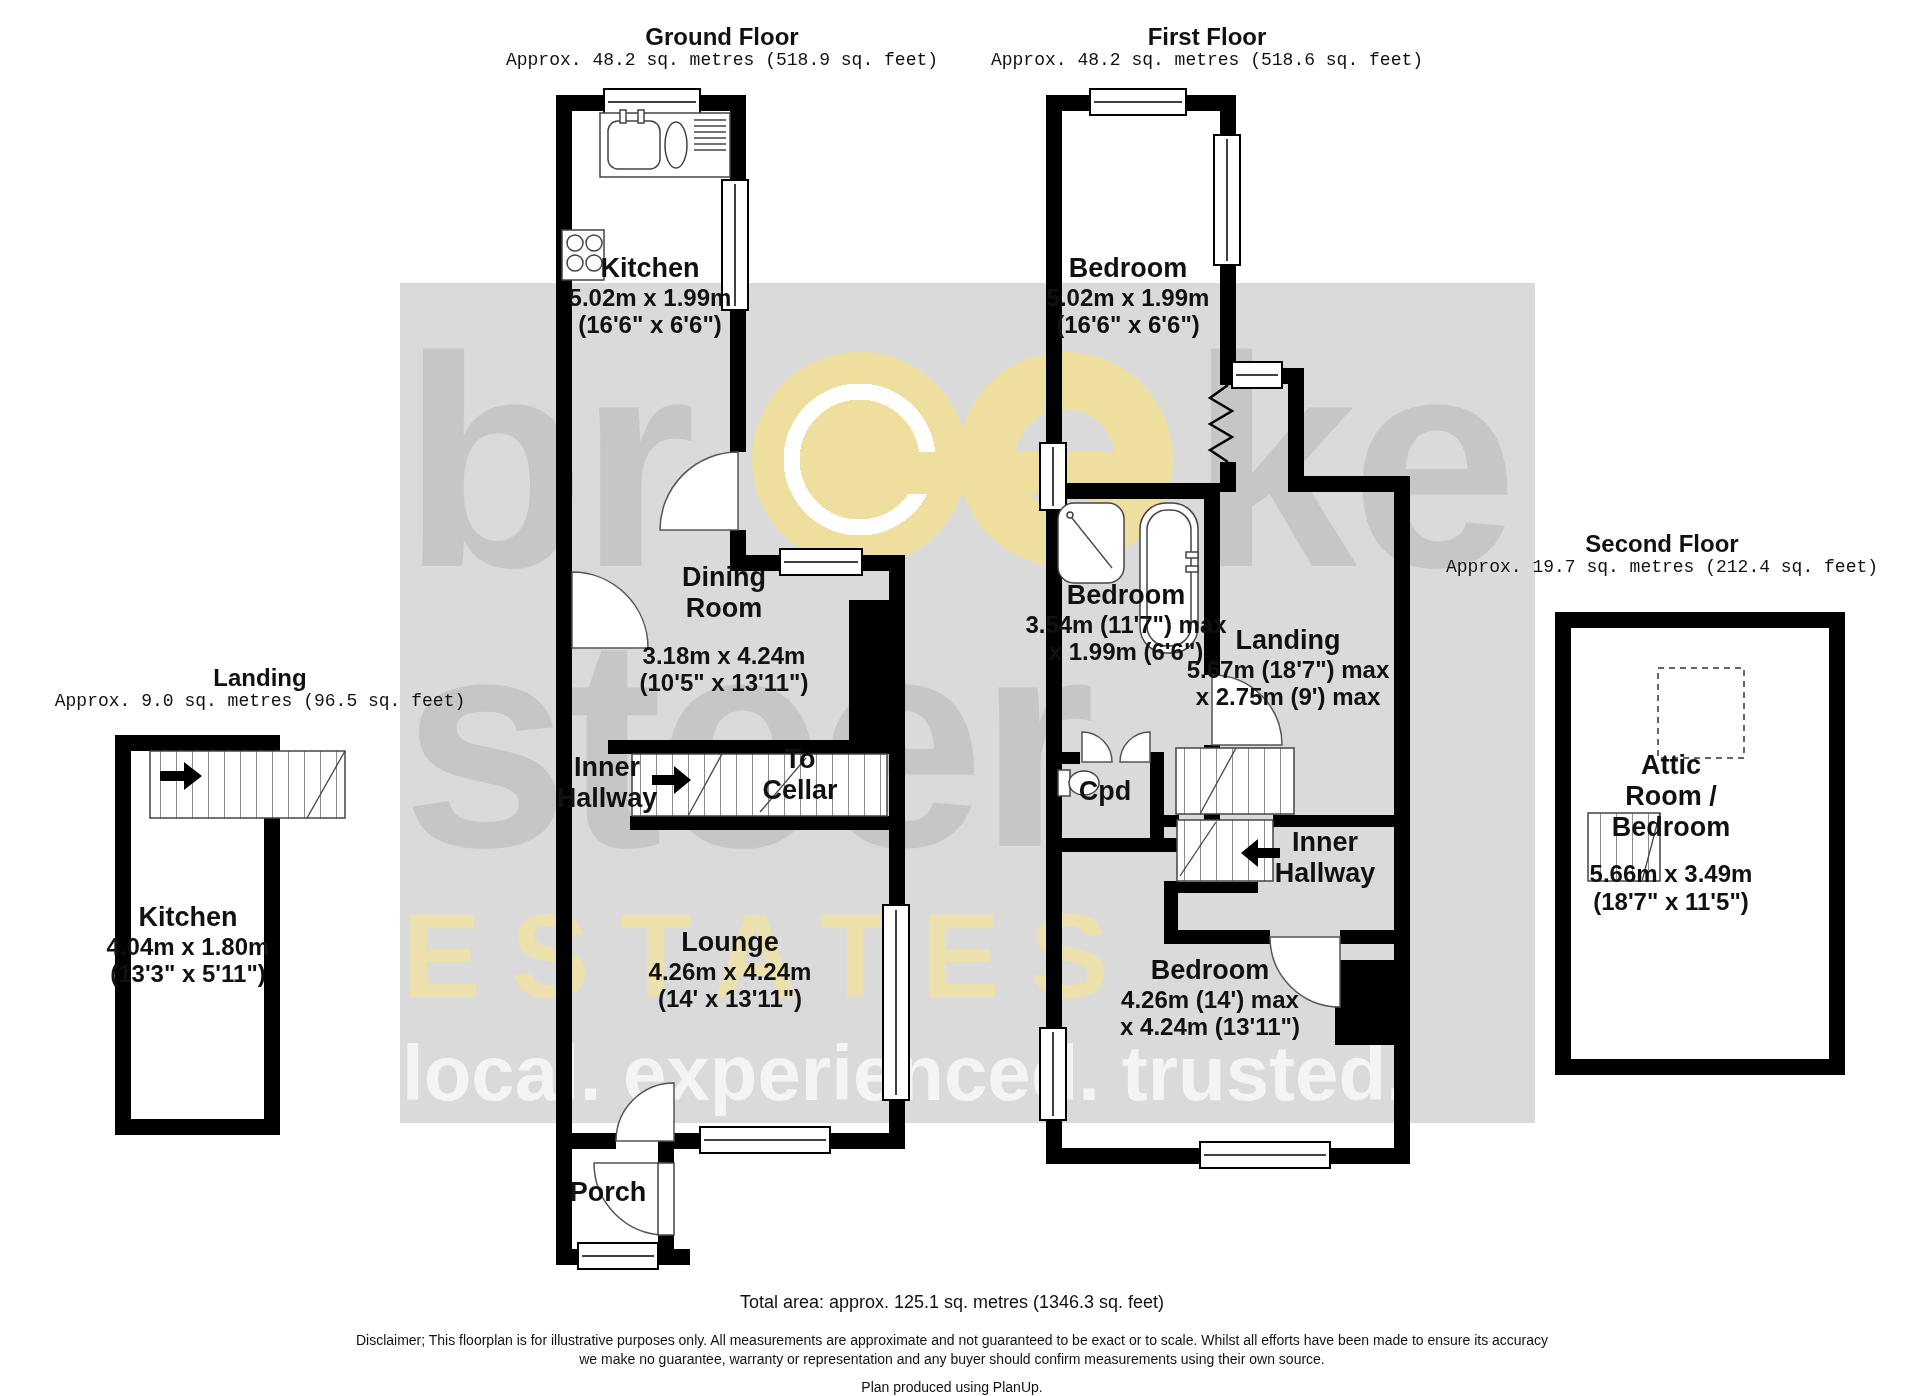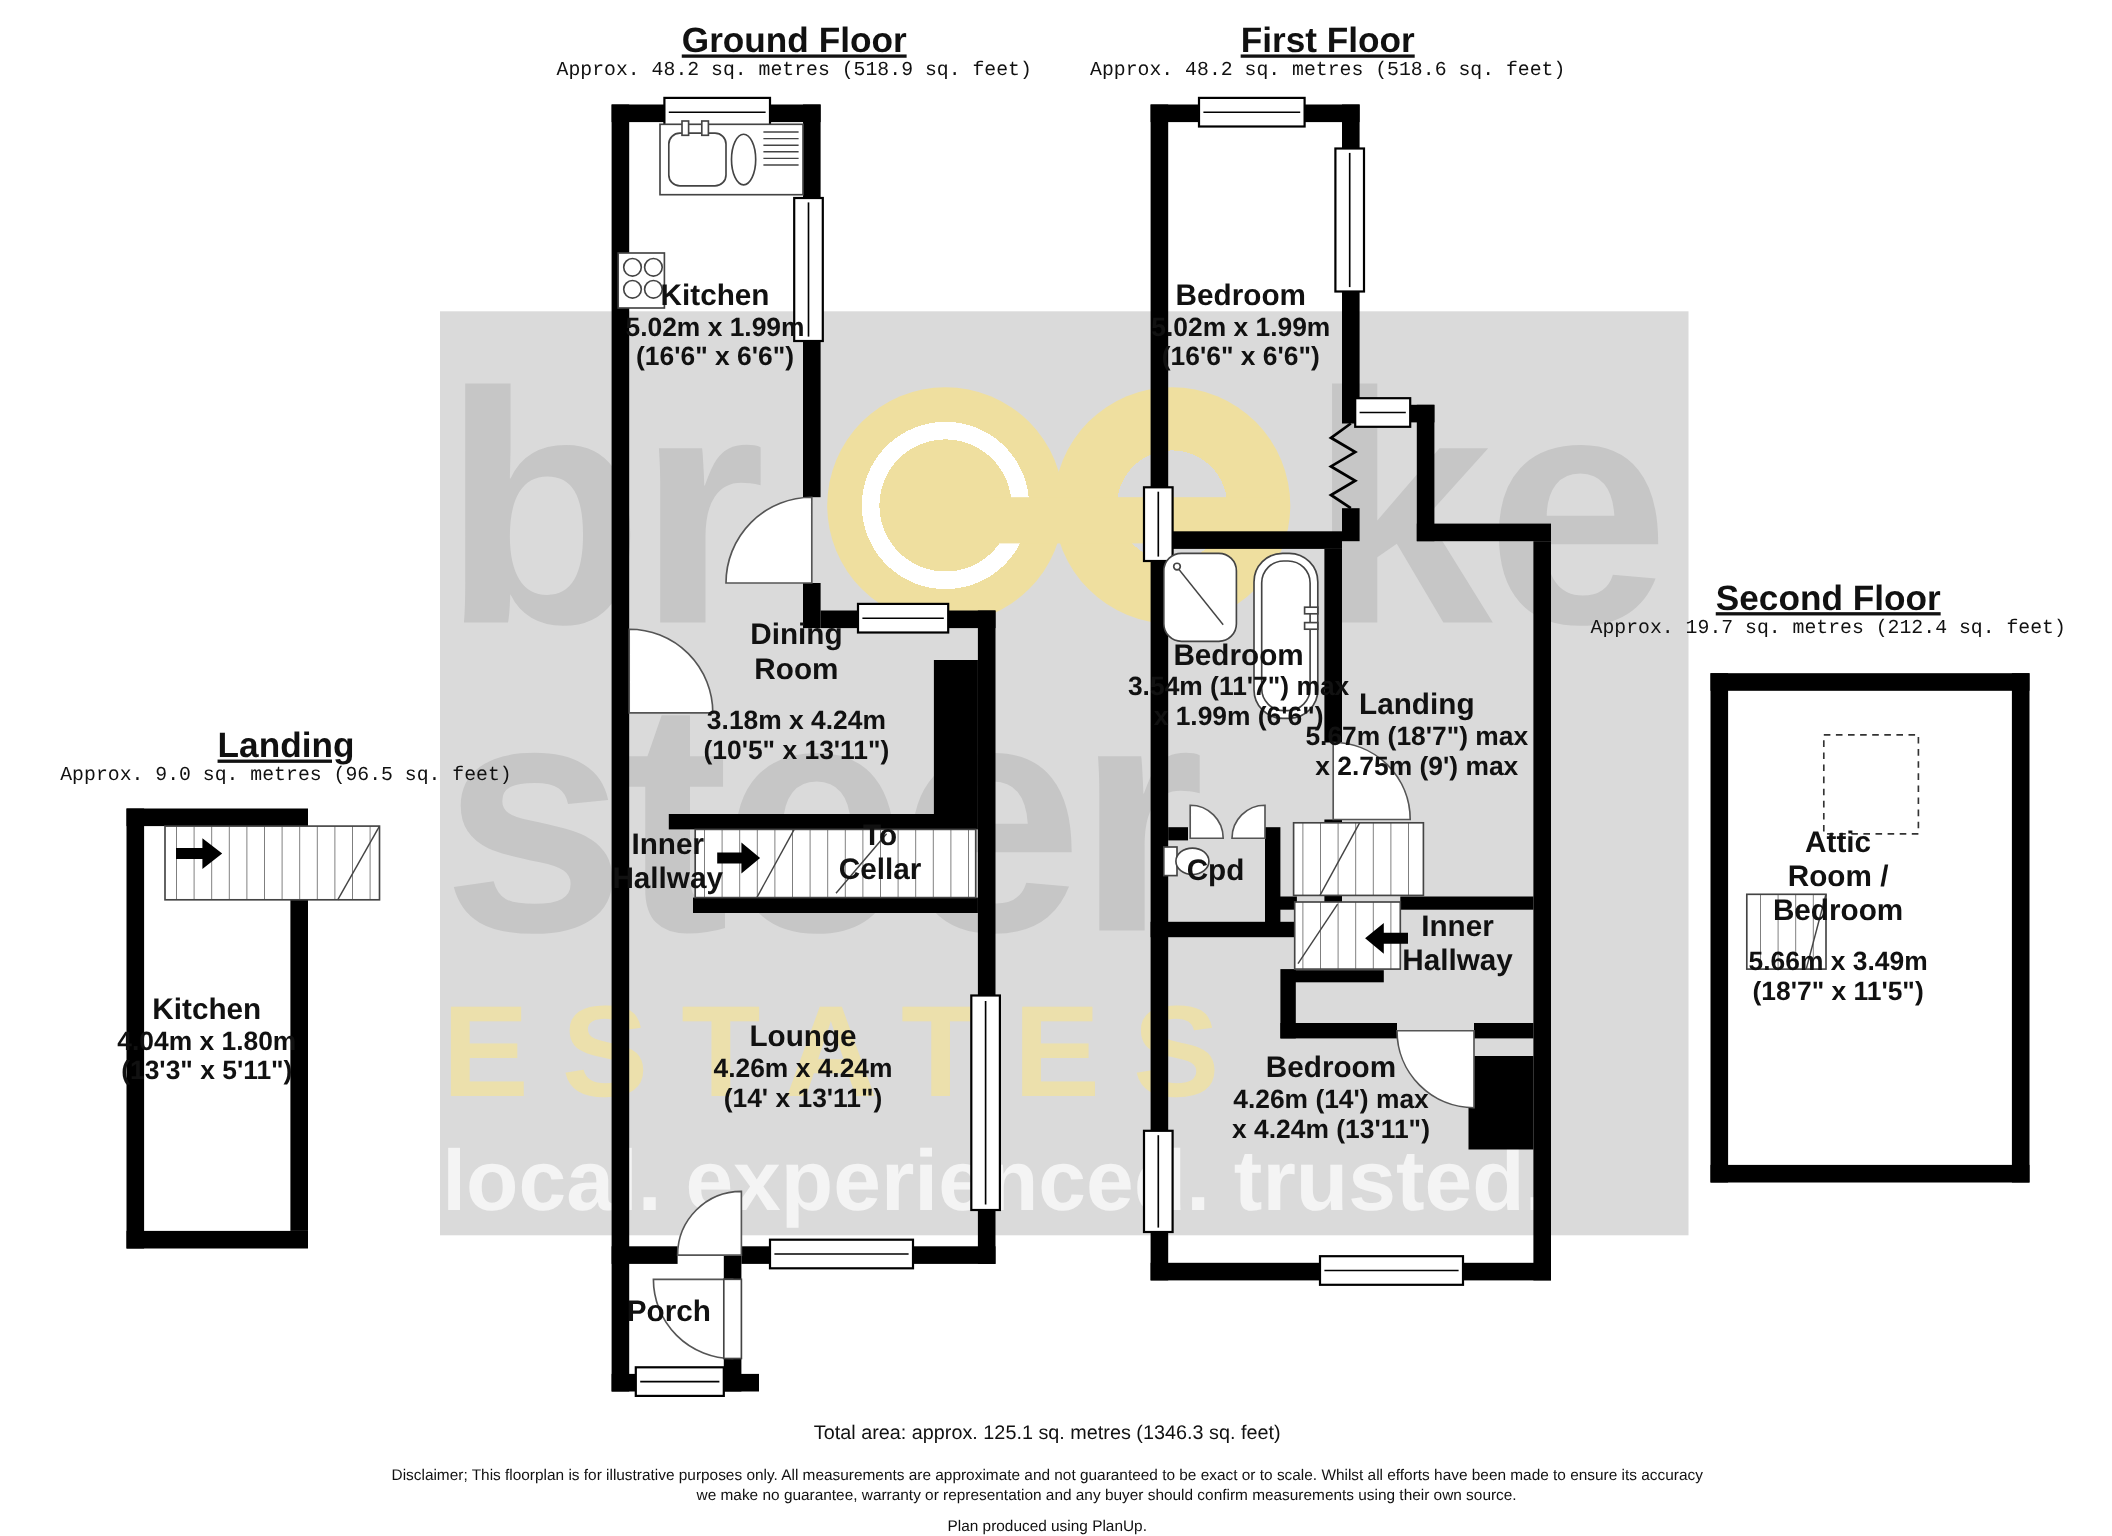--- a/index.html
+++ b/index.html
@@ -22,21 +22,21 @@
   .win-l{stroke:#000;stroke-width:1.5;}
   .door{fill:#fff;stroke:#555;stroke-width:1.5;}
   .stair{fill:url(#tread);stroke:#444;stroke-width:1.5;}
   .fix{fill:#fff;stroke:#444;stroke-width:1.5;}
   .thin{stroke:#444;stroke-width:1.3;fill:none;}
   .arrow{fill:#000;}
   .dash{fill:none;stroke:#333;stroke-width:1.5;stroke-dasharray:6 5;}
   .zig{fill:none;stroke:#000;stroke-width:2.5;}
   
   .lbl{position:absolute;transform:translate(-50%,-50%);text-align:center;z-index:3;line-height:1.14;white-space:nowrap;}
-  .floor-title{font-weight:bold;font-size:32px;text-decoration:underline;}
+  .floor-title{font-weight:bold;font-size:24px;}
   .floor-sub{font-size:18px;font-family:Liberation Mono, monospace;}
   .room-name{font-weight:bold;font-size:27px;}
   .room-dims{font-size:24px;font-weight:bold;}
   .wrap{white-space:normal;margin:18px auto;}
   .total{font-size:18px;}
   .small{font-size:14px;}
 </style>
 </head>
 <body>
 
@@ -324,16 +324,16 @@
   </div>
 
   <div class="lbl" style="left:1671px;top:824px">
     <div class="room-name wrap" style="width:125px">Attic Room / Bedroom</div>
     <div class="room-dims">5.66m x 3.49m</div>
     <div class="room-dims">(18'7" x 11'5")</div>
   </div>
 
   <div class="lbl total" style="left:952px;top:1302px">Total area: approx. 125.1 sq. metres (1346.3 sq. feet)</div>
   <div class="lbl small" style="left:952px;top:1341px">Disclaimer; This floorplan is for illustrative purposes only. All measurements are approximate and not guaranteed to be exact or to scale. Whilst all efforts have been made to ensure its accuracy</div>
-  <div class="lbl small" style="left:1006px;top:1360px">we make no guarantee, warranty or representation and any buyer should confirm measurements using their own source.</div>
+  <div class="lbl small" style="left:952px;top:1360px">we make no guarantee, warranty or representation and any buyer should confirm measurements using their own source.</div>
   <div class="lbl small" style="left:952px;top:1388px">Plan produced using PlanUp.</div>
 
 </div>
 
 </body></html>

